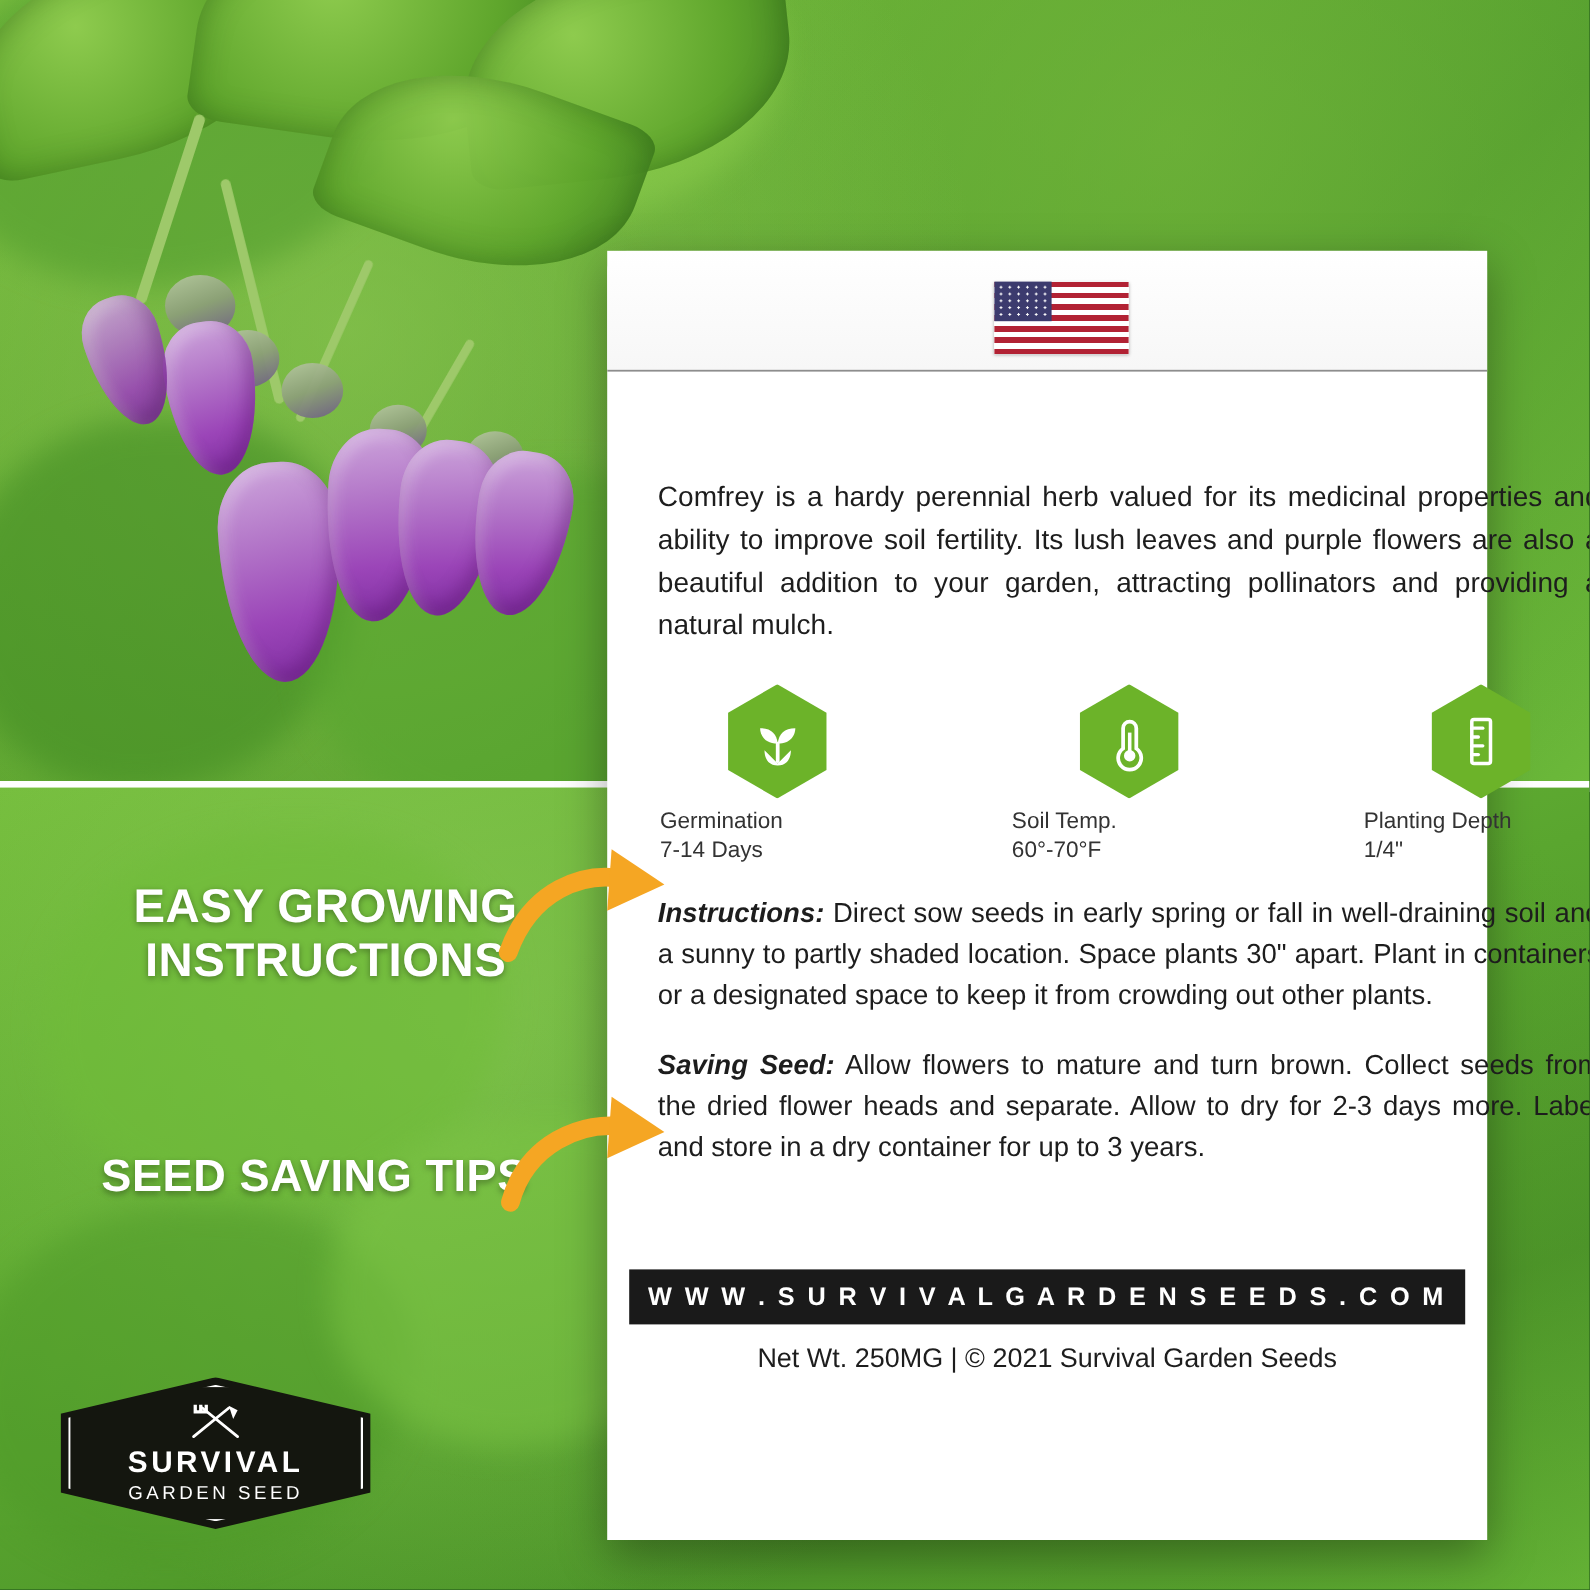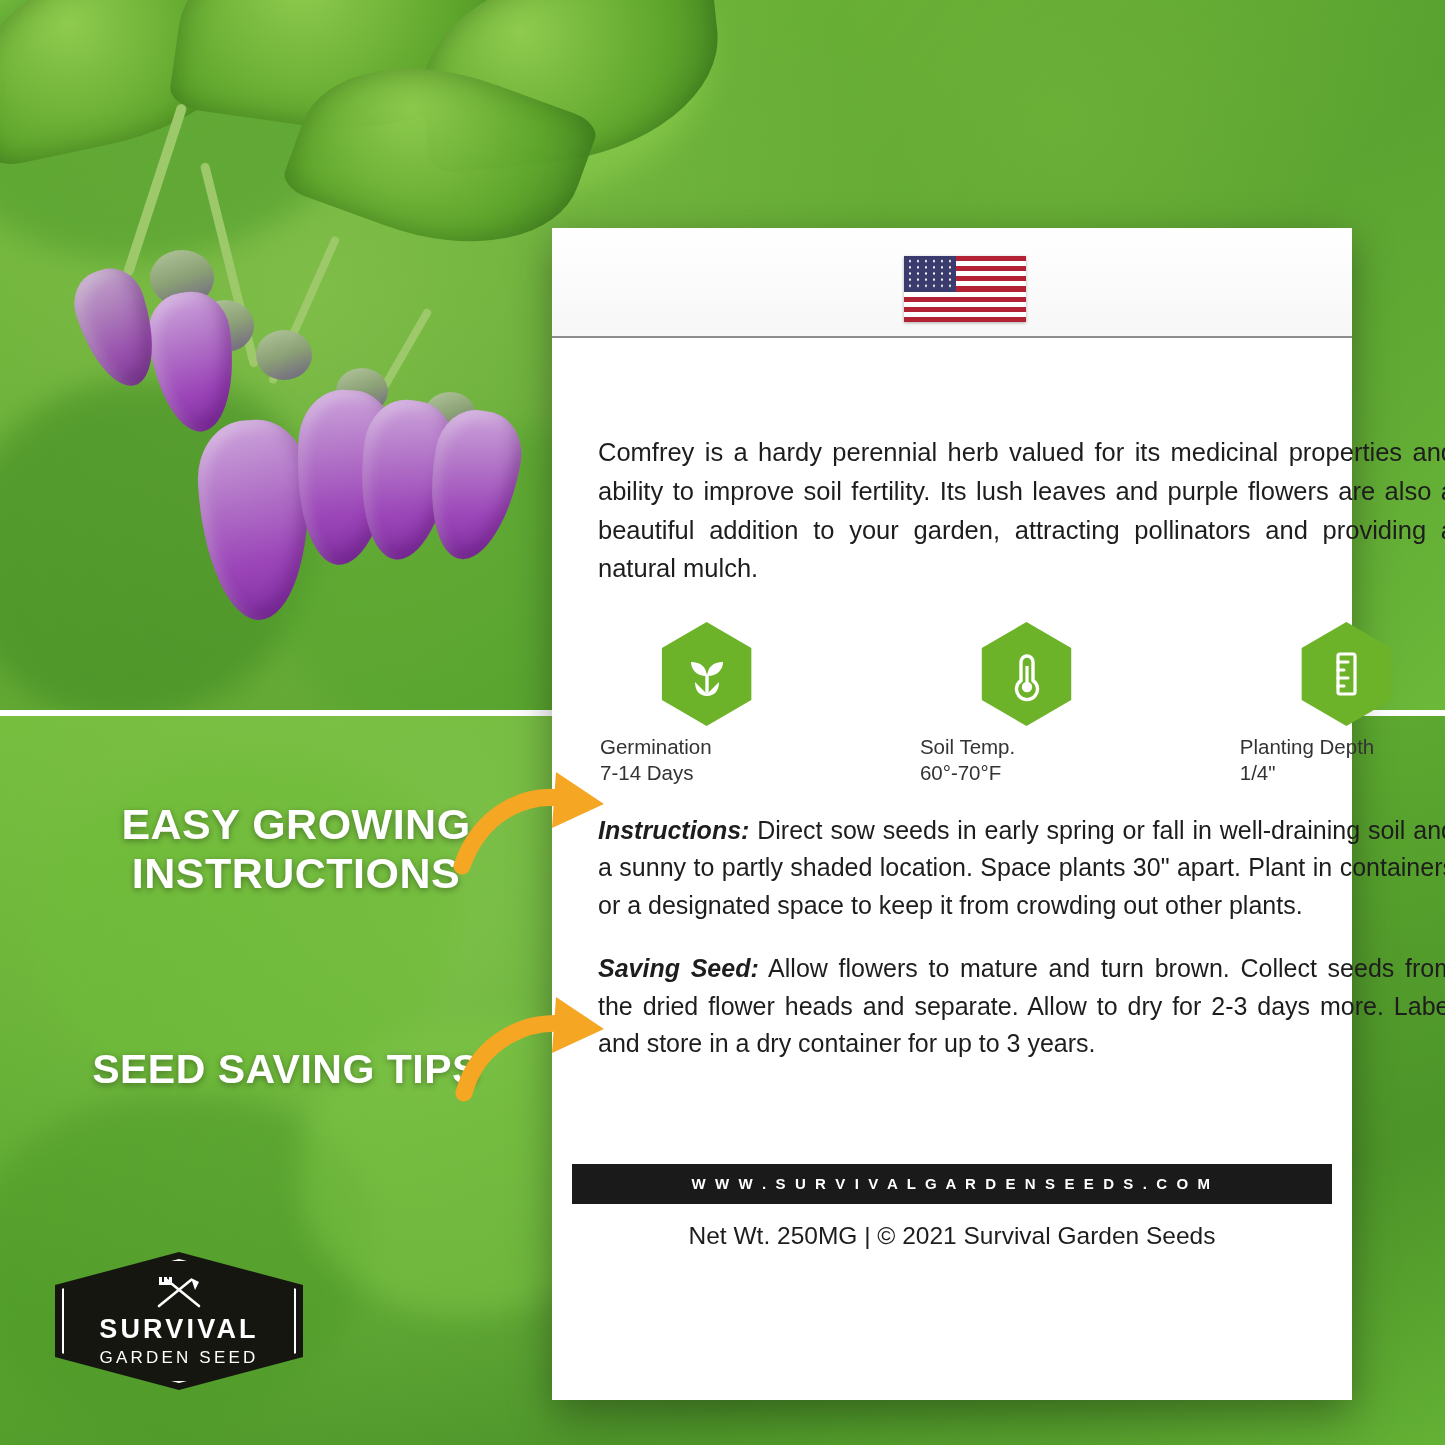--- a/index.html
+++ b/index.html
@@ -203,21 +203,21 @@
   }
 
   .urlbar {
     position: absolute;
     left: 20px;
     right: 20px;
     bottom: 196px;
     background: #1a1a1a;
     color: #ffffff;
     text-align: center;
-    font-size: 15px;
+    font-size: 23px;
     letter-spacing: 2.6px;
     padding: 11px 0 12px 0;
     font-weight: bold;
     margin-top: 23px;
   }
   .netwt {
     position: absolute;
     left: 0;
     right: 0;
     bottom: 150px;
@@ -262,21 +262,21 @@
   }
   .arrow {
     position: absolute;
   }
 
   
   .logo {
     position: absolute;
     left: 55px;
     top: 1252px;
-    width: 248px;
+    width: 282px;
     height: 138px;
   }
   .logo-shape {
     position: absolute;
     inset: 0;
     background: #14160f;
     clip-path: polygon(0% 24%, 50% 0%, 100% 24%, 100% 76%, 50% 100%, 0% 76%);
   }
   .logo-inner {
     position: absolute;

